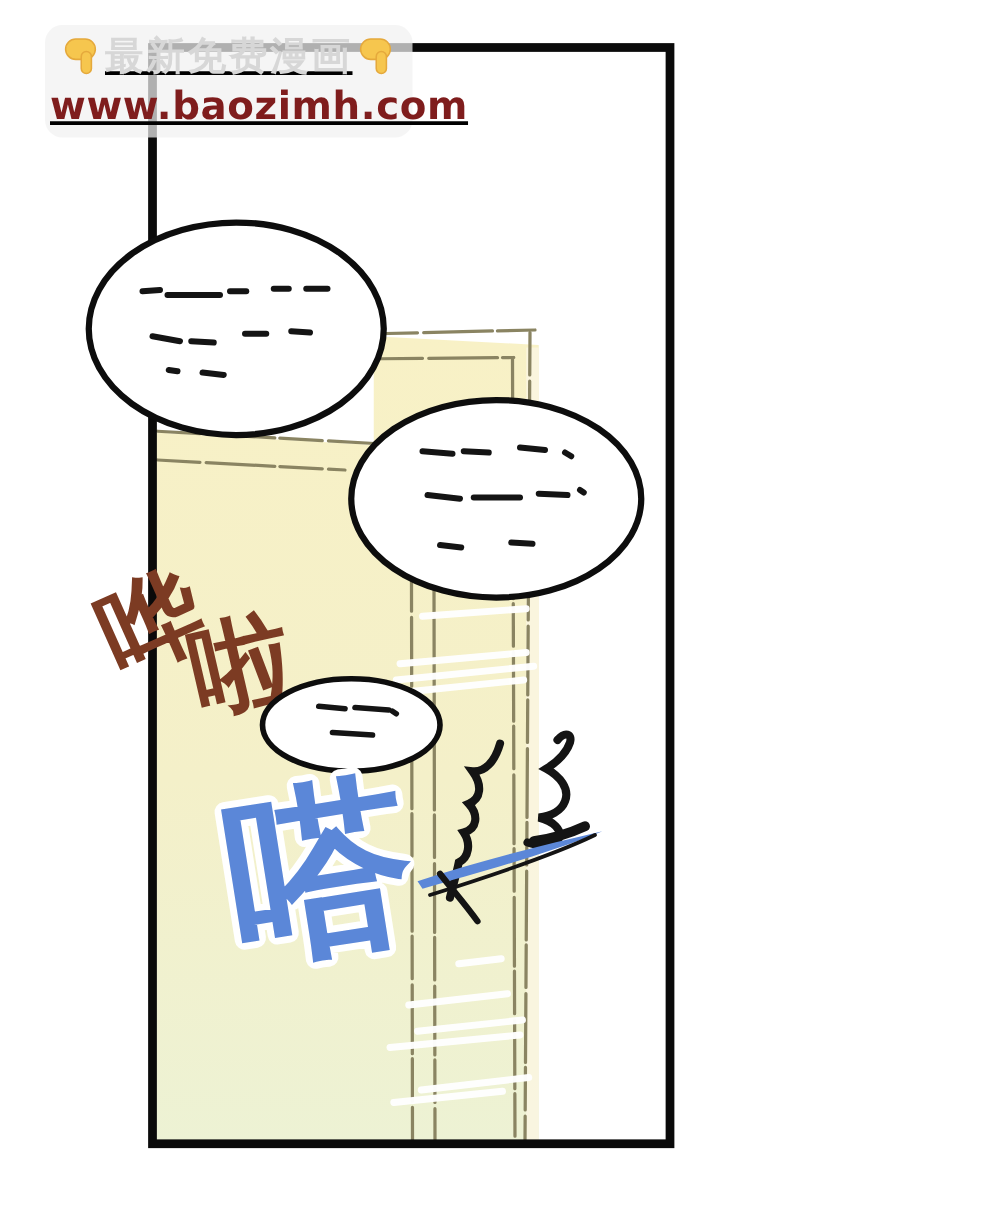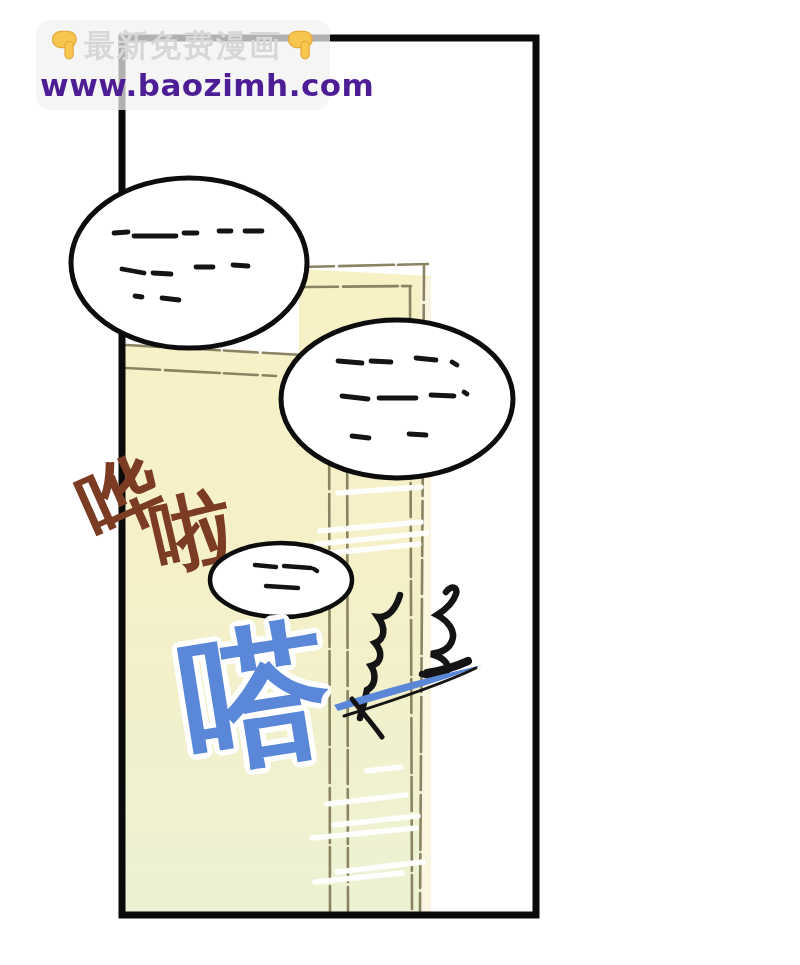--- a/index.html
+++ b/index.html
@@ -26,38 +26,39 @@
     width: 294px; height: 90px;
     background: rgba(241,241,241,0.72);
     border-radius: 14px;
     z-index: 5;
     display: flex;
     flex-direction: column;
     justify-content: center;
     padding: 2px 4px;
     box-sizing: border-box;
     pointer-events: none;
+    text-decoration: underline;
   }
   .wm-row1 {
     display: flex;
     align-items: center;
     justify-content: center;
     gap: 4px;
     height: 40px;
   }
   .wm-title {
     color: #d7d7d7;
     font-size: 31px;
     font-weight: bold;
     letter-spacing: 2px;
     white-space: nowrap;
     line-height: 1;
   }
   .wm-url {
-    color: #4c1d95;
+    color: #7f1d1d;
     font-size: 31px;
     font-weight: bold;
     letter-spacing: 0.5px;
     white-space: nowrap;
     text-align: center;
     line-height: 1.2;
     margin-top: 2px;
   }
   .hand-icon { display: inline-block; width: 30px; height: 34px; }
   .sfx-text {

